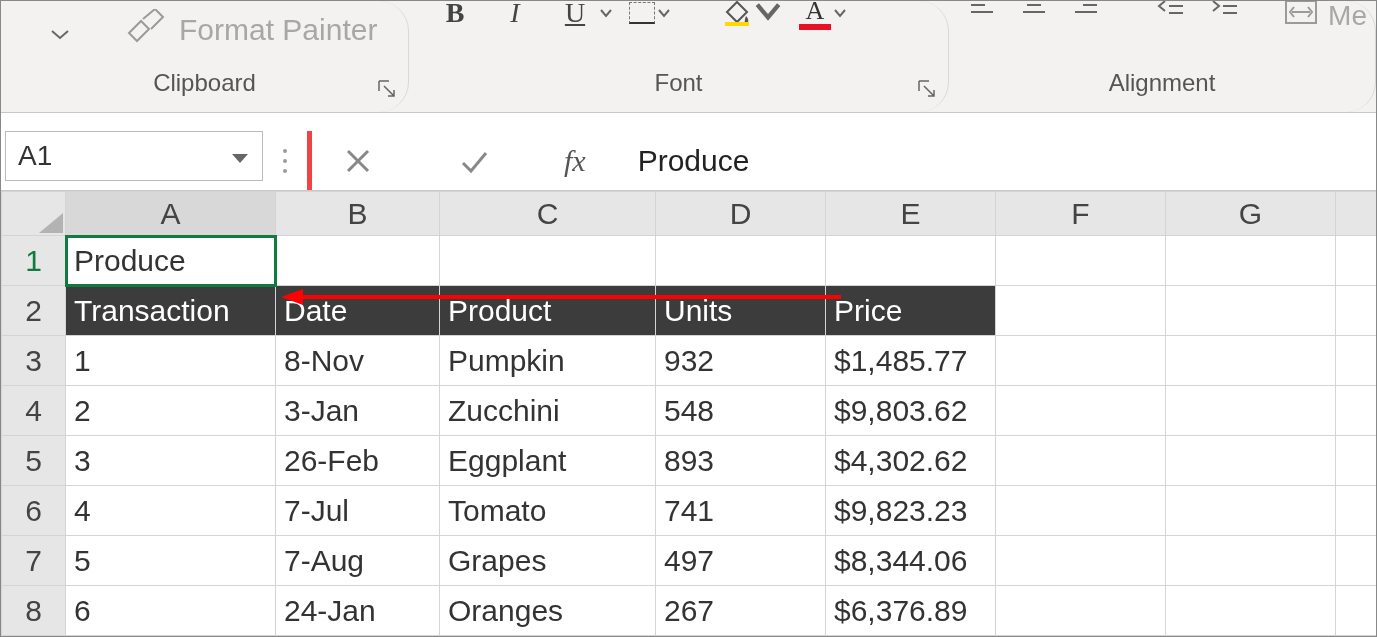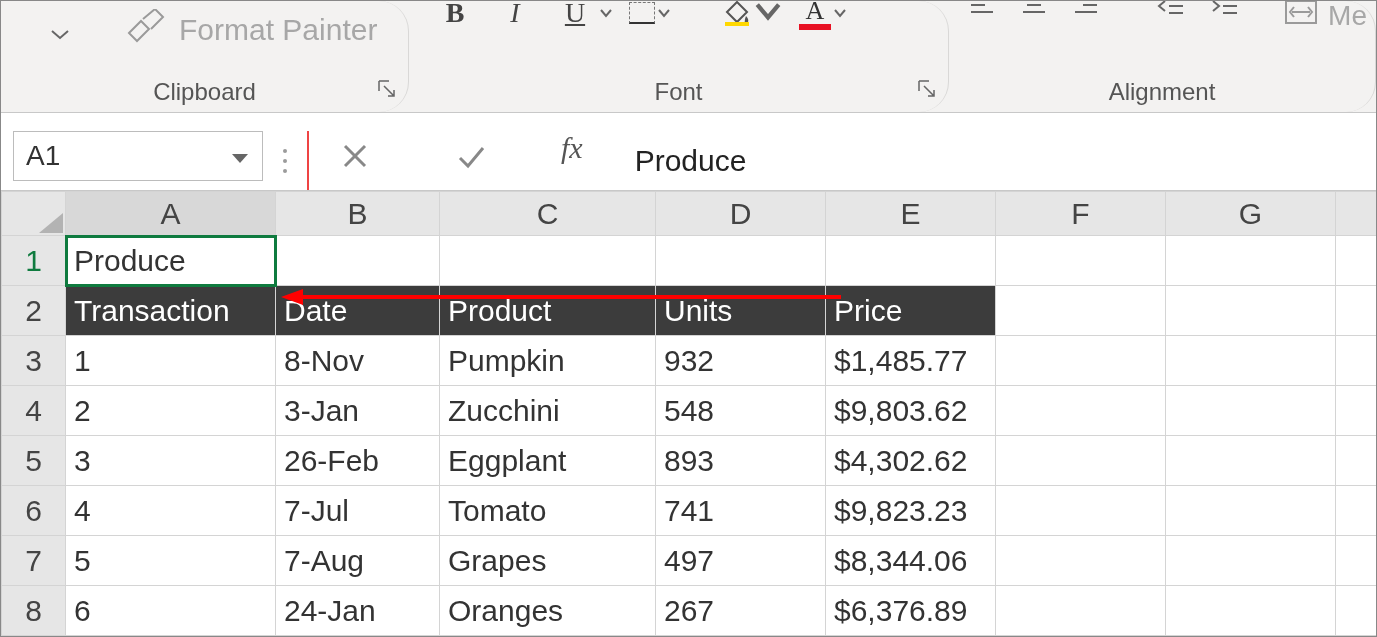--- a/index.html
+++ b/index.html
@@ -26,21 +26,21 @@
     position: relative;
     border-right: 1px solid #d9d8d7;
     height: 100%;
     border-radius: 30px;
   }
   .ribbon-group.clip   { width: 408px; }
   .ribbon-group.font   { width: 540px; }
   .ribbon-group.align  { flex: 1; }
   .group-label {
     position: absolute;
-    bottom: 6px;
+    bottom: 15px;
     left: 0; right: 0;
     text-align: center;
     font-size: 24px;
     color: #555;
   }
   .group-launcher {
     position: absolute;
     bottom: 10px;
     right: 12px;
   }
@@ -121,21 +121,21 @@
     background: #fff;
     border-bottom: 1px solid #c8c8c8;
     display: flex;
     align-items: stretch;
     padding-top: 18px;
   }
   .name-box-wrap {
     width: 262px;
     display: flex;
     align-items: flex-start;
-    padding-left: 12px;
+    padding-left: 4px;
   }
   .name-box {
     flex: 1;
     height: 50px;
     border: 1px solid #bcbcbc;
     background: #fff;
     display: flex;
     align-items: center;
     justify-content: space-between;
     padding: 0 12px;
@@ -146,22 +146,22 @@
   .fx-divider {
     width: 44px;
     display: flex;
     align-items: center;
     justify-content: center;
   }
   .fx-divider .dots { display:flex; flex-direction:column; gap:6px; }
   .fx-divider .dots span { width:4px; height:4px; background:#9b9b9b; border-radius:50%; }
   .fx-controls {
     display: flex;
-    align-items: flex-start;
-    border-left: 2px solid #ef4444;
+    align-items: center;
+    border-left: 5px solid #ef4444;
     gap: 24px;
   }
   .fx-btn {
     width: 92px; height: 50px;
     display: flex; align-items: center; justify-content: center;
     color: #777;
   }
   .fx-btn svg { width: 32px; height: 32px; }
   .fx-label {
     font-style: italic;

